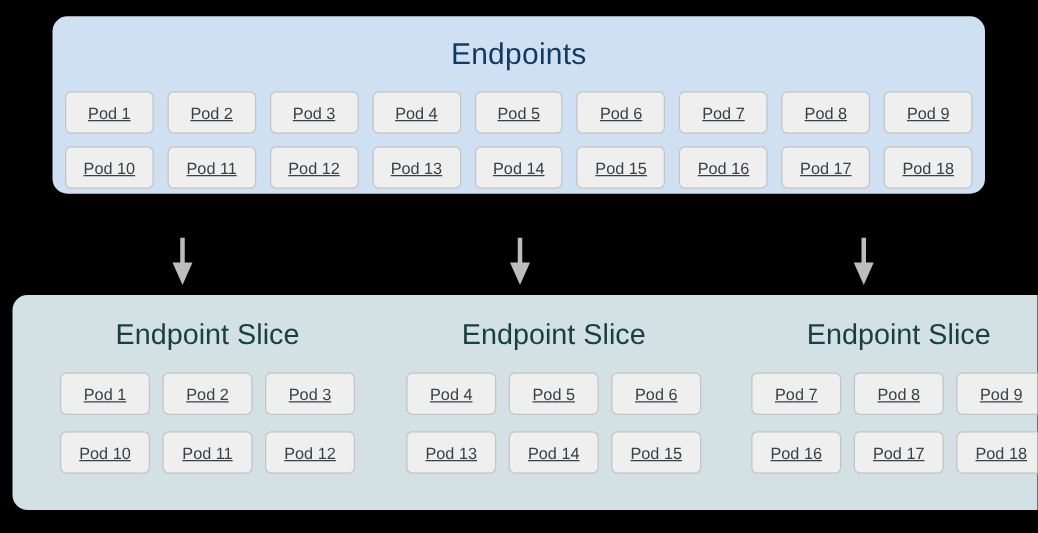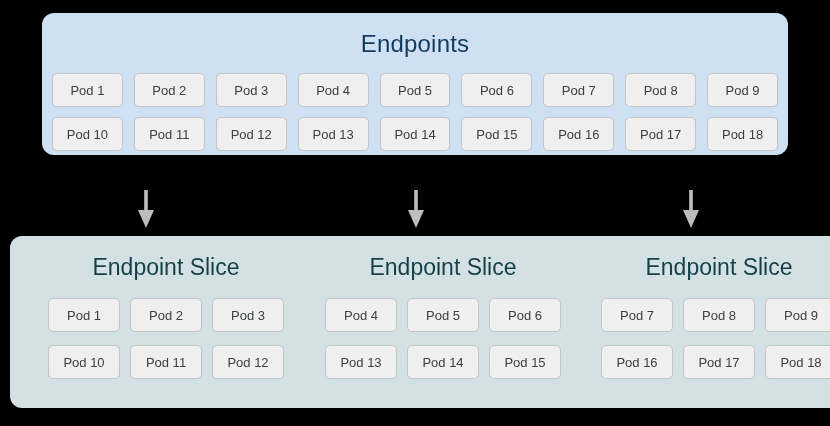--- a/index.html
+++ b/index.html
@@ -60,20 +60,21 @@
 
   .pod-chip {
     background: #efefef;
     border: 1px solid #c4c4c4;
     border-radius: 5px;
     color: #3c4043;
     font-size: 13px;
     line-height: 13px;
     text-align: center;
     box-sizing: border-box;
+    text-decoration: underline;
   }
 
   .endpoints-box .pod-chip {
     width: 72px;
     height: 34px;
     display: flex;
     align-items: center;
     justify-content: center;
   }
 

